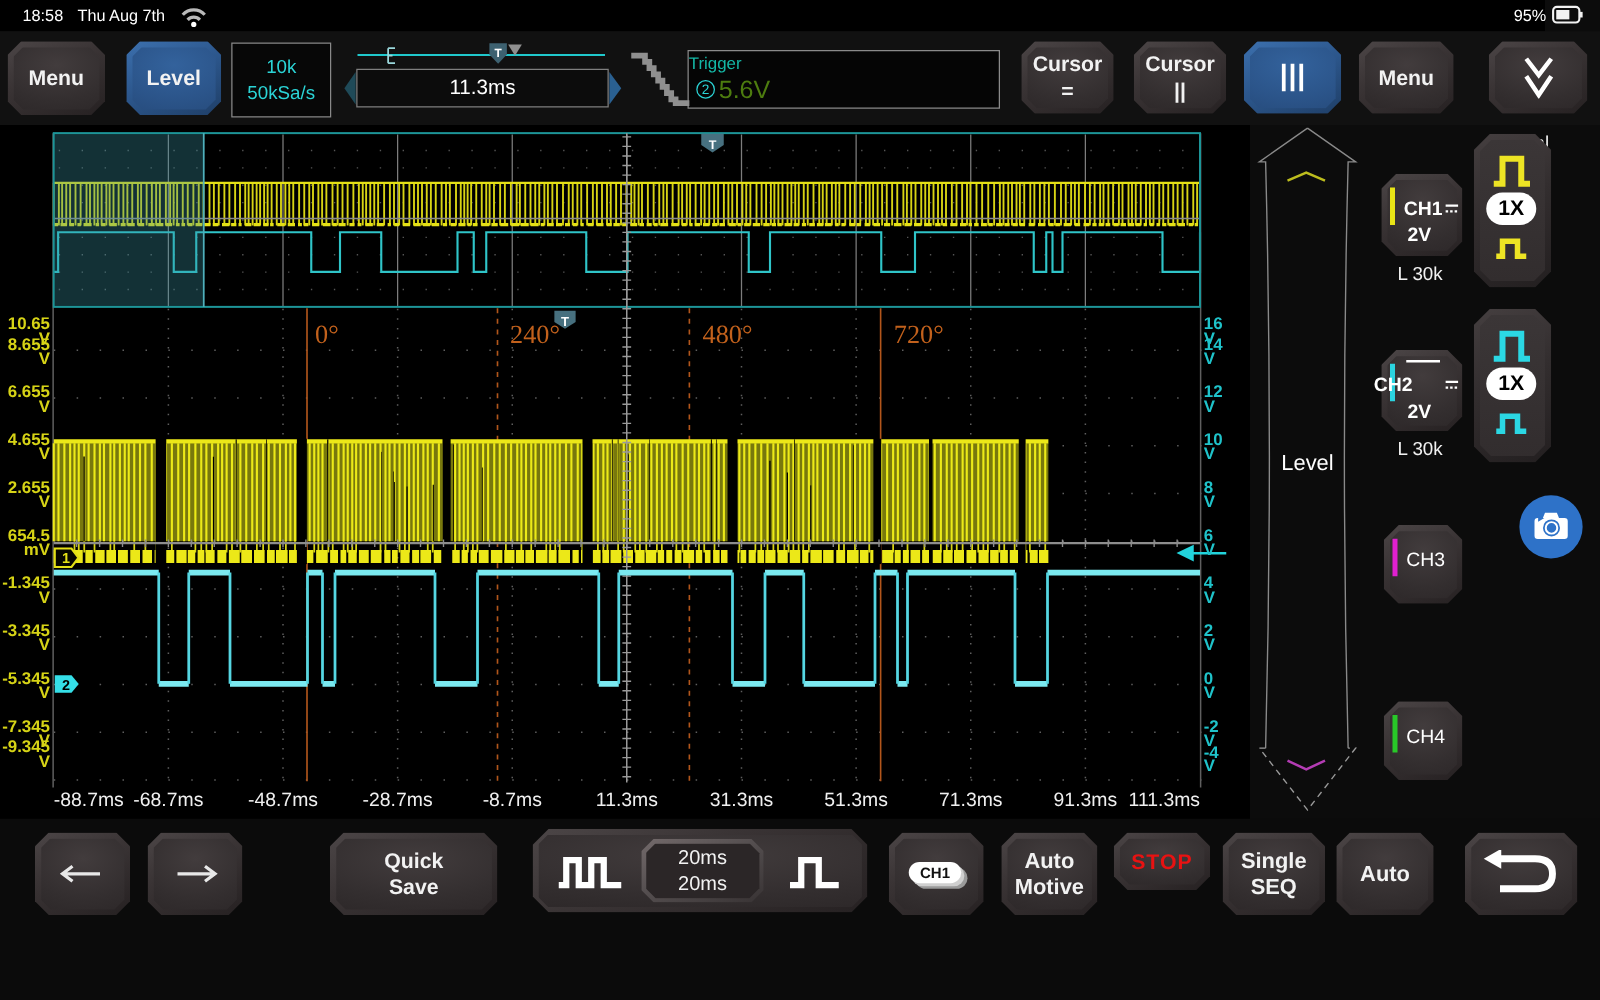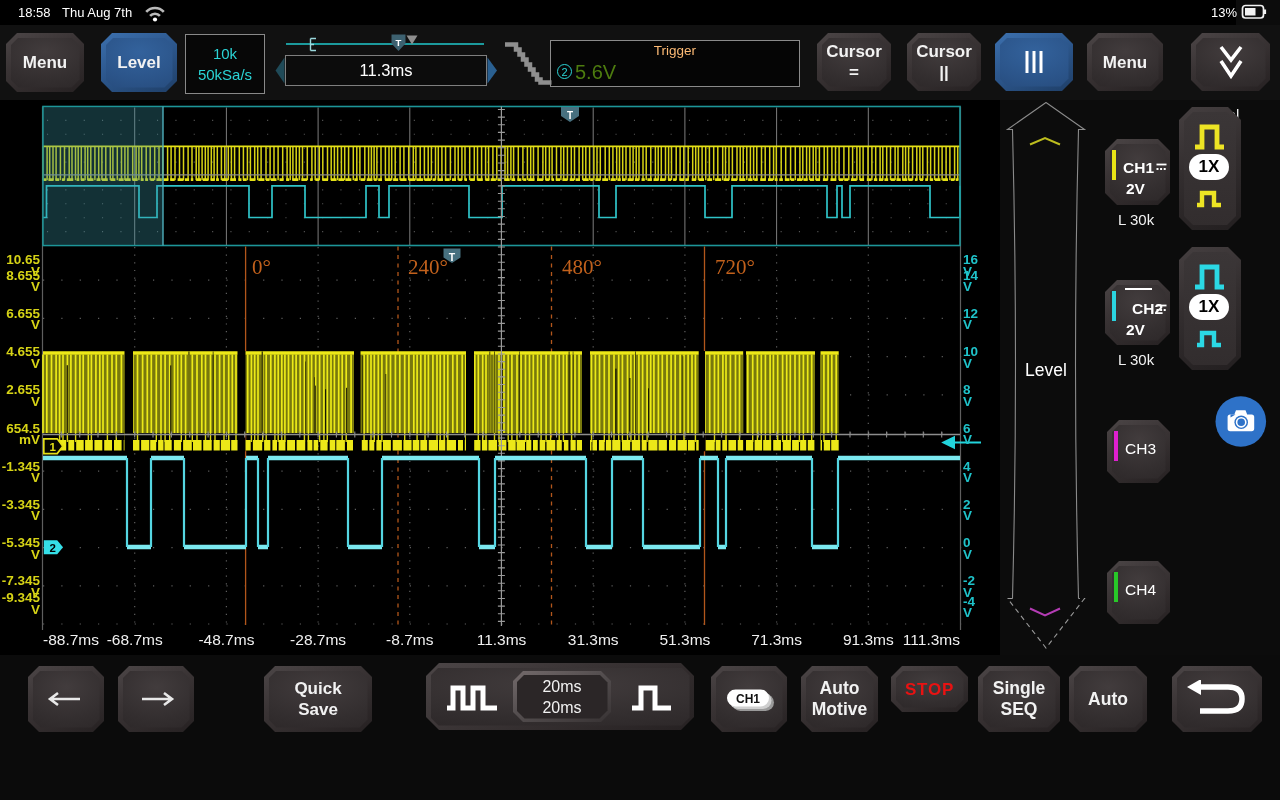--- a/index.html
+++ b/index.html
@@ -13,35 +13,35 @@
 .blue .f{background:radial-gradient(110% 95% at 50% 28%,#33629c 0%,#2b5489 60%,#264a7a 100%)}
 .box{position:absolute;background:#070707;border:1px solid #898989;color:#2bd4d6}
 svg{display:block}
 .pp{position:absolute;--c:13px;clip-path:polygon(var(--c) 0,calc(100% - var(--c)) 0,100% var(--c),100% calc(100% - var(--c)),calc(100% - var(--c)) 100%,var(--c) 100%,0 calc(100% - var(--c)),0 var(--c));background:linear-gradient(155deg,#453f40 0%,#332e2f 45%,#231f20 100%)}
 .pp .f{position:absolute;inset:5px;--c:9px;clip-path:polygon(var(--c) 0,calc(100% - var(--c)) 0,100% var(--c),100% calc(100% - var(--c)),calc(100% - var(--c)) 100%,var(--c) 100%,0 calc(100% - var(--c)),0 var(--c));background:linear-gradient(180deg,#3b3637 0%,#322d2e 100%)}
 .rl{position:absolute;color:#f2f2f2;font-size:15px}
 </style></head><body>
 <div id="status">
     <span class="abs" style="left:18px;top:5px">18:58</span>
     <span class="abs" style="left:62px;top:5px">Thu Aug 7th</span>
-    <span class="abs" style="left:1211px;top:5px">13%</span>
+    <span class="abs" style="left:1211px;top:5px">95%</span>
   </div>
 <div id="tbar"></div>
 <div class="ob" style="left:6px;top:33px;width:78px;height:59px">
     <div class="f" style="font-size:17px">Menu</div>
   </div>
 <div class="ob blue" style="left:101px;top:33px;width:76px;height:59px">
     <div class="f" style="font-size:17px">Level</div>
   </div>
 <div class="box" style="left:185px;top:34px;width:80px;height:60px;font-size:15px;text-align:center;line-height:21px;padding-top:8px">10k<br>50kSa/s</div>
 <div class="box" style="left:285px;top:55px;width:202px;height:31px;border-color:#7f7f7f;background:#0c0c0c">
     <div style="color:#fff;font-size:16.5px;text-align:center;line-height:29px">11.3ms</div>
   </div>
 <div class="box" style="left:550px;top:40px;width:250px;height:47px;border-color:#8a8a8a;background:#050505">
-    <div style="color:#fdba74;font-size:13.5px;text-align:center;margin-top:2px">Trigger</div>
+    <div style="color:#14b8a6;font-size:13.5px;margin-top:2px">Trigger</div>
     <div style="position:absolute;left:24px;top:20px;font-size:20px;color:#4d7c0f">5.6V</div>
     <div style="position:absolute;left:6px;top:23px;width:15px;height:15px;border:1.4px solid #2bd4d6;border-radius:50%;font-size:11px;text-align:center;line-height:15px;color:#2bd4d6">2</div>
   </div>
 <div class="ob" style="left:817px;top:33px;width:74px;height:58px">
     <div class="f" style="font-size:17px">Cursor<br>=</div>
   </div>
 <div class="ob" style="left:907px;top:33px;width:74px;height:58px">
     <div class="f" style="font-size:17px">Cursor<br>||</div>
   </div>
 <div class="ob blue" style="left:995px;top:33px;width:78px;height:58px">
@@ -221,21 +221,21 @@
 <div class="abs" style="left:1126px;top:180px;color:#fff;font-weight:bold;font-size:15.5px">2V</div>
 <svg class="abs" style="left:1155.5px;top:163px" width="11" height="8" viewBox="0 0 11 8">
     <path d="M0.5 1.5h10" stroke="#fff" stroke-width="1.8"></path>
     <path d="M0.5 6h10" stroke="#fff" stroke-width="1.8" stroke-dasharray="2 1.6"></path>
   </svg>
 <div class="rl" style="left:1118px;top:211px">L 30k</div>
 <div class="ob" style="left:1105px;top:280px;width:65px;height:65px;--c:12px">
     <div class="f"></div>
   </div>
 <div class="abs" style="left:1111.5px;top:291px;width:4px;height:30px;background:#2bd4e0"></div>
-<div class="abs" style="left:1132px;top:299.5px;color:#fff;font-weight:bold;font-size:15.5px">CH2</div>
+<div class="abs" style="left:1099px;top:299.5px;color:#fff;font-weight:bold;font-size:15.5px">CH2</div>
 <div class="abs" style="left:1126px;top:321px;color:#fff;font-weight:bold;font-size:15.5px">2V</div>
 <div class="abs" style="left:1125px;top:288px;width:27px;height:1.8px;background:#fff"></div>
 <svg class="abs" style="left:1155.5px;top:304px" width="11" height="8" viewBox="0 0 11 8">
     <path d="M0.5 1.5h10" stroke="#fff" stroke-width="1.8"></path>
     <path d="M0.5 6h10" stroke="#fff" stroke-width="1.8" stroke-dasharray="2 1.6"></path>
   </svg>
 <div class="rl" style="left:1118px;top:351px">L 30k</div>
 <div class="ob" style="left:1107px;top:420px;width:63px;height:63px;--c:12px">
     <div class="f"></div>
   </div>
@@ -281,21 +281,21 @@
       </svg>
     </div>
   </div>
 <div class="ob" style="left:118px;top:666px;width:76px;height:66px">
     <div class="f" style="font-size:17px">
       <svg width="40" height="16" viewBox="0 0 40 16">
         <path d="M6 8h30M28 2l8 6-8 6" stroke="#e8e8e8" stroke-width="2.6" fill="none"></path>
       </svg>
     </div>
   </div>
-<div class="ob" style="left:264px;top:666px;width:108px;height:66px">
+<div class="ob" style="left:264px;top:666px;width:134px;height:66px">
     <div class="f" style="font-size:17px">Quick<br>Save</div>
   </div>
 <div class="ob" style="left:426px;top:663px;width:268px;height:67px;--c:13px">
     <div class="f"></div>
   </div>
 <svg class="abs" style="left:445px;top:682px" width="54" height="30" viewBox="0 0 54 30">
     <path d="M2 26h6V6h10v20h10V6h10v20h14" stroke="#fff" stroke-width="5" fill="none"></path>
   </svg>
 <div class="ob" style="left:513px;top:671px;width:98px;height:51px;--c:10px;background:linear-gradient(155deg,#736a6b 0%,#554f50 45%,#383334 100%)">
     <div class="f" style="inset:3.5px;background:#2b2627;font-size:16px;line-height:21px;font-weight:normal">20ms<br>20ms</div>

